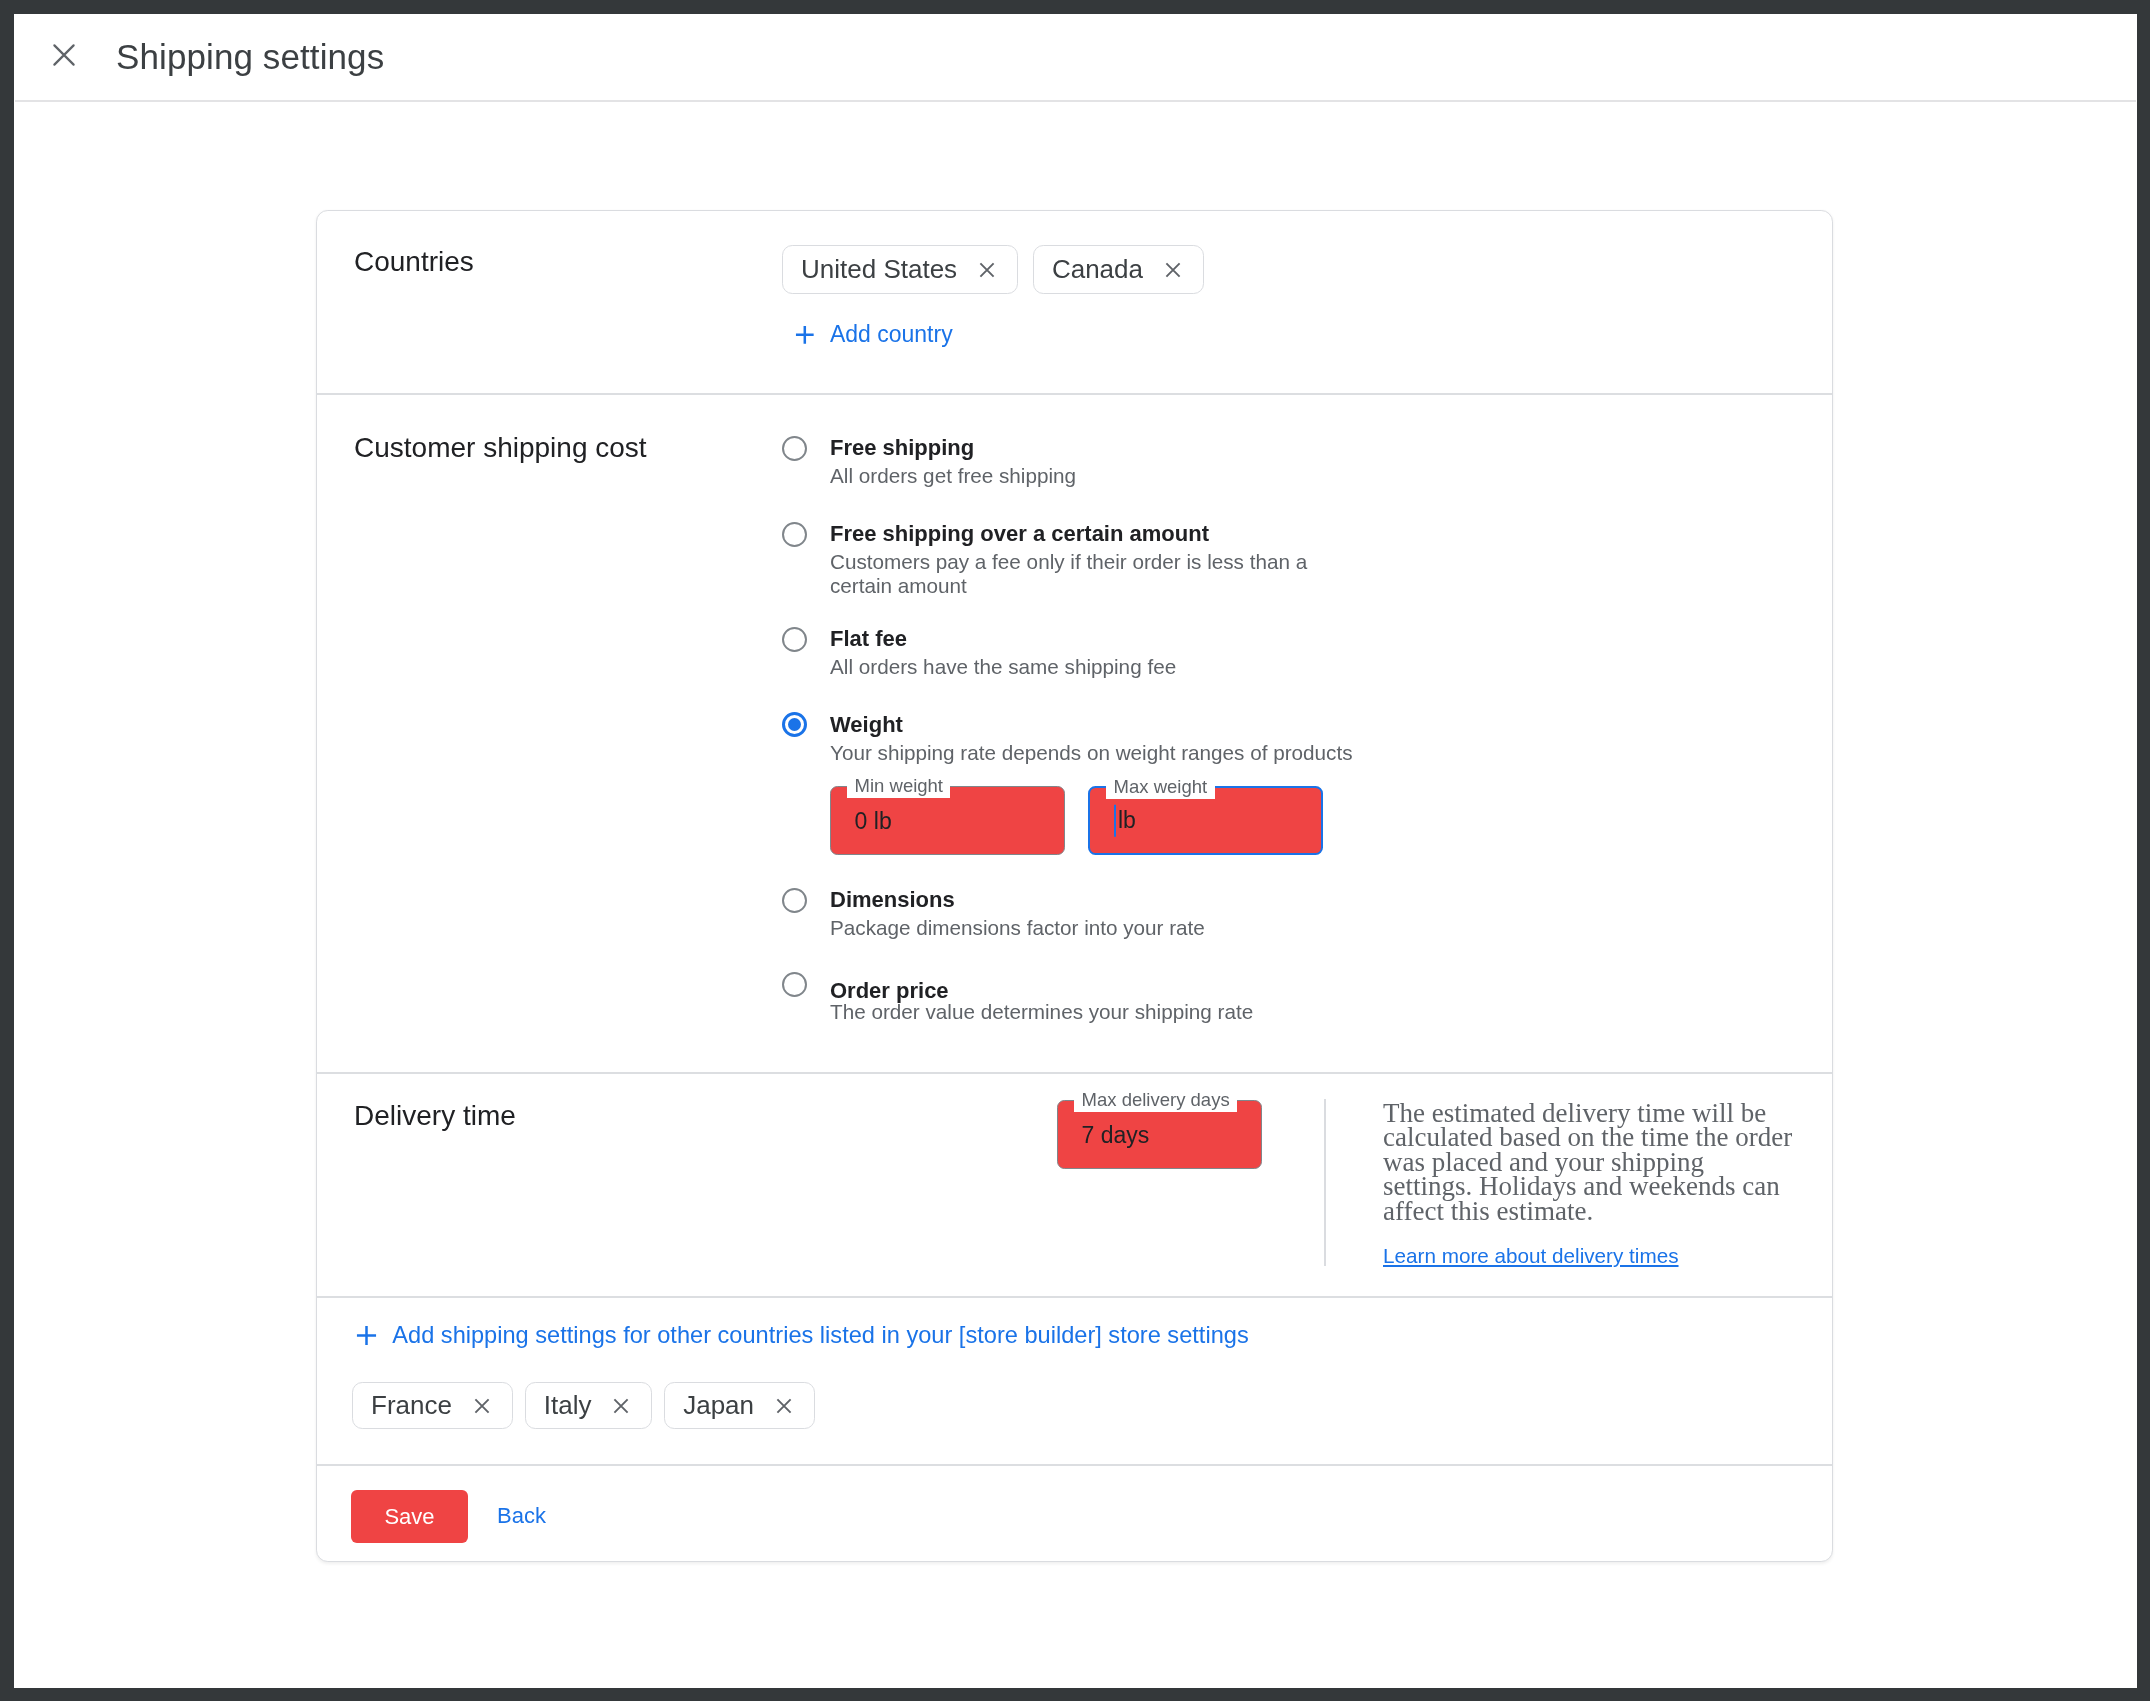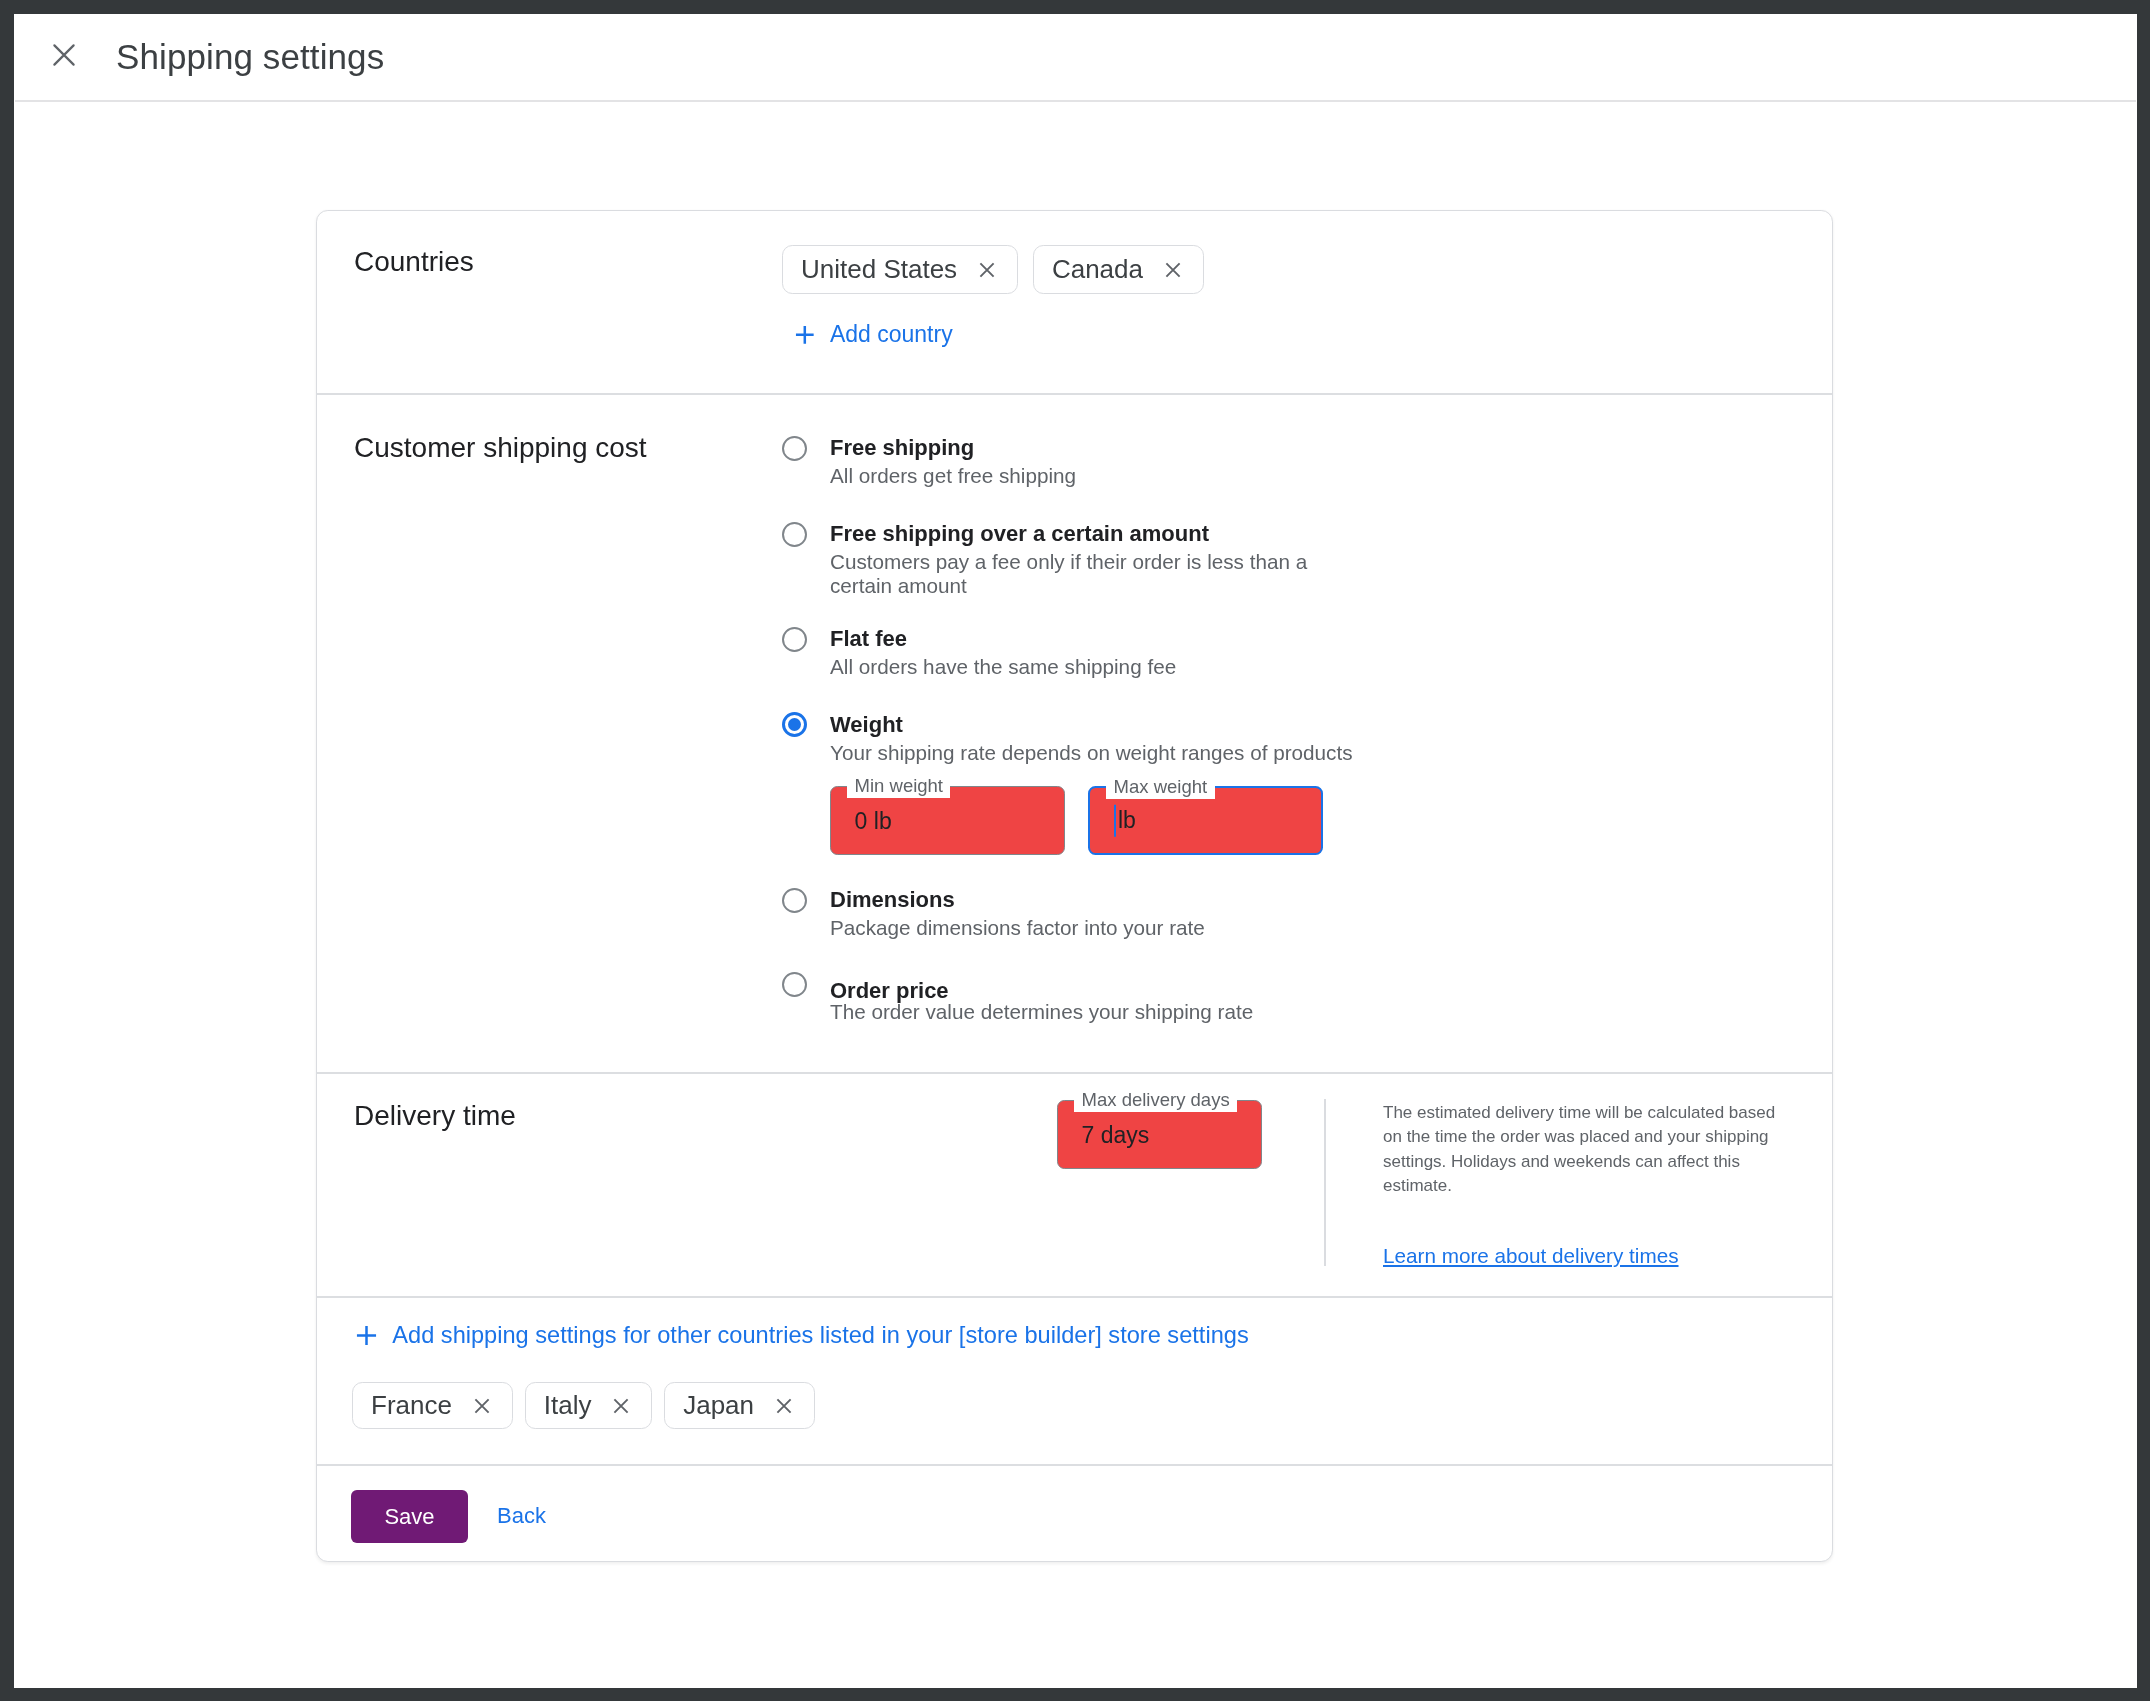--- a/index.html
+++ b/index.html
@@ -62,27 +62,27 @@
   .flabel {
     position:absolute; top:-12.6px; left:16.2px; background:#fff; padding:0 7.4px;
     font-size:18.5px; line-height:23.6px; color:#5f6368; white-space:nowrap;
   }
   .fvalue {
     position:absolute; left:23.6px; top:50%; transform:translateY(-50%);
     font-size:23px; color:#202124; display:flex; align-items:center;
   }
   .caret { display:inline-block; width:2.2px; height:32.5px; background:#1a73e8; margin-right:2.2px; }
   
-  .note { font-size:17px; line-height:24.4px; color:#5f6368; }
+  .note { font-size:27px; line-height:24.4px; color:#5f6368;font-family:Liberation Serif, serif; }
   .underline-link { font-size:20.7px; line-height:24.4px; color:#1a73e8; text-decoration:underline; cursor:pointer; }
   .divider-v { position:absolute; width:1.5px; background:#dadce0; }
   
   .save-btn {
     position:absolute; display:flex; align-items:center; justify-content:center;
-    background:#701a75; color:#fff; font-size:22px; font-weight:500;
+    background:#ef4444; color:#fff; font-size:22px; font-weight:500;
     border-radius:5.9px; cursor:pointer;
   }
   .back-link { position:absolute; font-size:22px; font-weight:500; color:#1a73e8; cursor:pointer; }
 </style>
 </head>
 <body>
 
 <div class="screen">
 
   <div class="close-btn">

